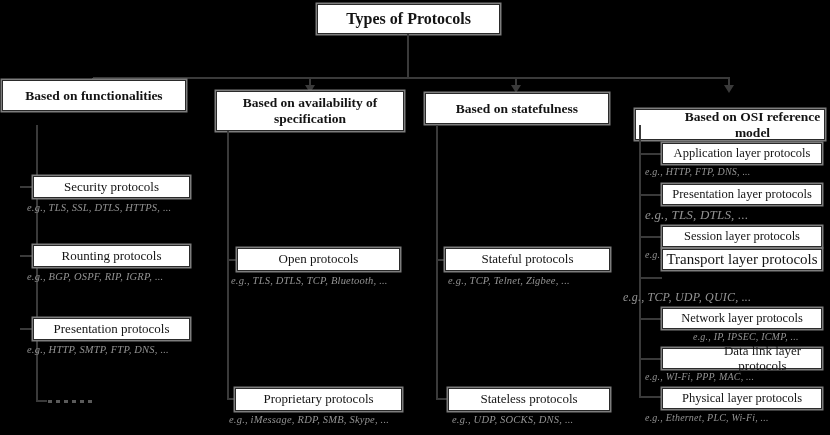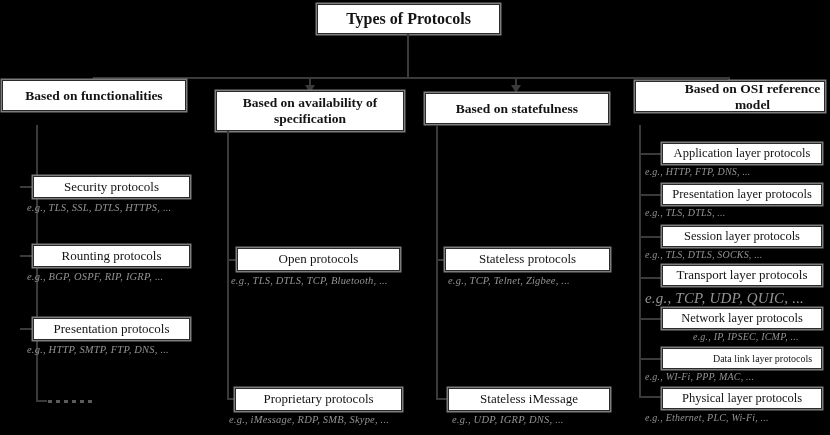--- a/index.html
+++ b/index.html
@@ -47,21 +47,21 @@
 
   <div class="node hdr" style="left:2px;top:80px;width:184px;height:31px;">
     <span>Based on functionalities</span>
   </div>
   <div class="node hdr" style="left:216px;top:91px;width:188px;height:40px;">
     <span>Based on availability of specification</span>
   </div>
   <div class="node hdr" style="left:425px;top:93px;width:184px;height:31px;">
     <span>Based on statefulness</span>
   </div>
-  <div class="node hdr" style="left:635px;top:81px;width:190px;height:31px;padding-left:48px;">
+  <div class="node hdr" style="left:635px;top:109px;width:190px;height:31px;padding-left:48px;">
     <span>Based on OSI reference model</span>
   </div>
 
   <div class="v" style="left:36px;top:125px;height:277px;"></div>
   <div class="h" style="left:20px;top:186px;width:16px;"></div>
   <div class="h" style="left:20px;top:255px;width:16px;"></div>
   <div class="h" style="left:20px;top:328px;width:16px;"></div>
   <div class="h" style="left:36px;top:400px;width:11px;"></div>
   <div class="dashes" style="left:48px;top:400px;width:45px;"></div>
 
@@ -92,64 +92,64 @@
   <div class="node" style="left:235px;top:388px;width:167px;height:23px;">
     <span>Proprietary protocols</span>
   </div>
   <div class="cap" style="left:229px;top:414px;">e.g., iMessage, RDP, SMB, Skype, ...</div>
 
   <div class="v" style="left:436px;top:125px;height:275px;"></div>
   <div class="h" style="left:436px;top:259px;width:9px;"></div>
   <div class="h" style="left:436px;top:398px;width:12px;"></div>
 
   <div class="node" style="left:445px;top:248px;width:165px;height:23px;">
-    <span>Stateless protocols</span>
+    <span>Stateful protocols</span>
   </div>
   <div class="cap" style="left:448px;top:275px;">e.g., TCP, Telnet, Zigbee, ...</div>
 
   <div class="node" style="left:448px;top:388px;width:162px;height:23px;">
-    <span>Stateless iMessage</span>
+    <span>Stateless protocols</span>
   </div>
-  <div class="cap" style="left:452px;top:414px;">e.g., UDP, IGRP, DNS, ...</div>
+  <div class="cap" style="left:452px;top:414px;">e.g., UDP, SOCKS, DNS, ...</div>
 
   <div class="v" style="left:639px;top:125px;height:273px;"></div>
   <div class="h" style="left:639px;top:153px;width:23px;"></div>
   <div class="h" style="left:639px;top:194px;width:23px;"></div>
   <div class="h" style="left:639px;top:236px;width:23px;"></div>
   <div class="h" style="left:639px;top:277px;width:23px;"></div>
   <div class="h" style="left:639px;top:318px;width:23px;"></div>
   <div class="h" style="left:639px;top:358px;width:23px;"></div>
   <div class="h" style="left:639px;top:396px;width:23px;"></div>
 
   <div class="node" style="left:662px;top:143px;width:160px;height:21px;font-size:12.5px;">
     <span>Application layer protocols</span>
   </div>
   <div class="cap" style="left:645px;top:166px;font-size:10px;">e.g., HTTP, FTP, DNS, ...</div>
 
   <div class="node" style="left:662px;top:184px;width:160px;height:21px;font-size:12.5px;align-items:center;">
     <span>Presentation layer protocols</span>
   </div>
-  <div class="cap" style="left:645px;top:207px;font-size:10px;">e.g., TLS, DTLS, ...</div>
+  <div class="cap" style="left:645px;top:207px;font-size:13px;">e.g., TLS, DTLS, ...</div>
 
   <div class="node" style="left:662px;top:226px;width:160px;height:21px;font-size:12.5px;">
     <span>Session layer protocols</span>
   </div>
   <div class="cap" style="left:645px;top:249px;font-size:10px;">e.g., TLS, DTLS, SOCKS, ...</div>
 
-  <div class="node" style="left:662px;top:265px;width:160px;height:21px;font-size:13px;">
+  <div class="node" style="left:662px;top:249px;width:160px;height:21px;font-size:15px;">
     <span>Transport layer protocols</span>
   </div>
-  <div class="cap" style="left:645px;top:290px;font-size:15px;">e.g., TCP, UDP, QUIC, ...</div>
+  <div class="cap" style="left:623px;top:290px;font-size:12px;">e.g., TCP, UDP, QUIC, ...</div>
 
   <div class="node" style="left:662px;top:308px;width:160px;height:21px;font-size:12.5px;">
     <span>Network layer protocols</span>
   </div>
   <div class="cap" style="left:645px;top:331px;font-size:10px;margin-left:48px;">e.g., IP, IPSEC, ICMP, ...</div>
 
-  <div class="node" style="left:662px;top:348px;width:160px;height:21px;font-size:10px;padding-left:41px;">
+  <div class="node" style="left:662px;top:348px;width:160px;height:21px;font-size:13px;padding-left:41px;">
     <span>Data link layer protocols</span>
   </div>
   <div class="cap" style="left:645px;top:371px;font-size:10px;">e.g., WI-Fi, PPP, MAC, ...</div>
 
   <div class="node" style="left:662px;top:388px;width:160px;height:21px;font-size:12.5px;align-items:center;">
     <span>Physical layer protocols</span>
   </div>
   <div class="cap" style="left:645px;top:412px;font-size:10px;">e.g., Ethernet, PLC, Wi-Fi, ...</div>
 
 </div>

